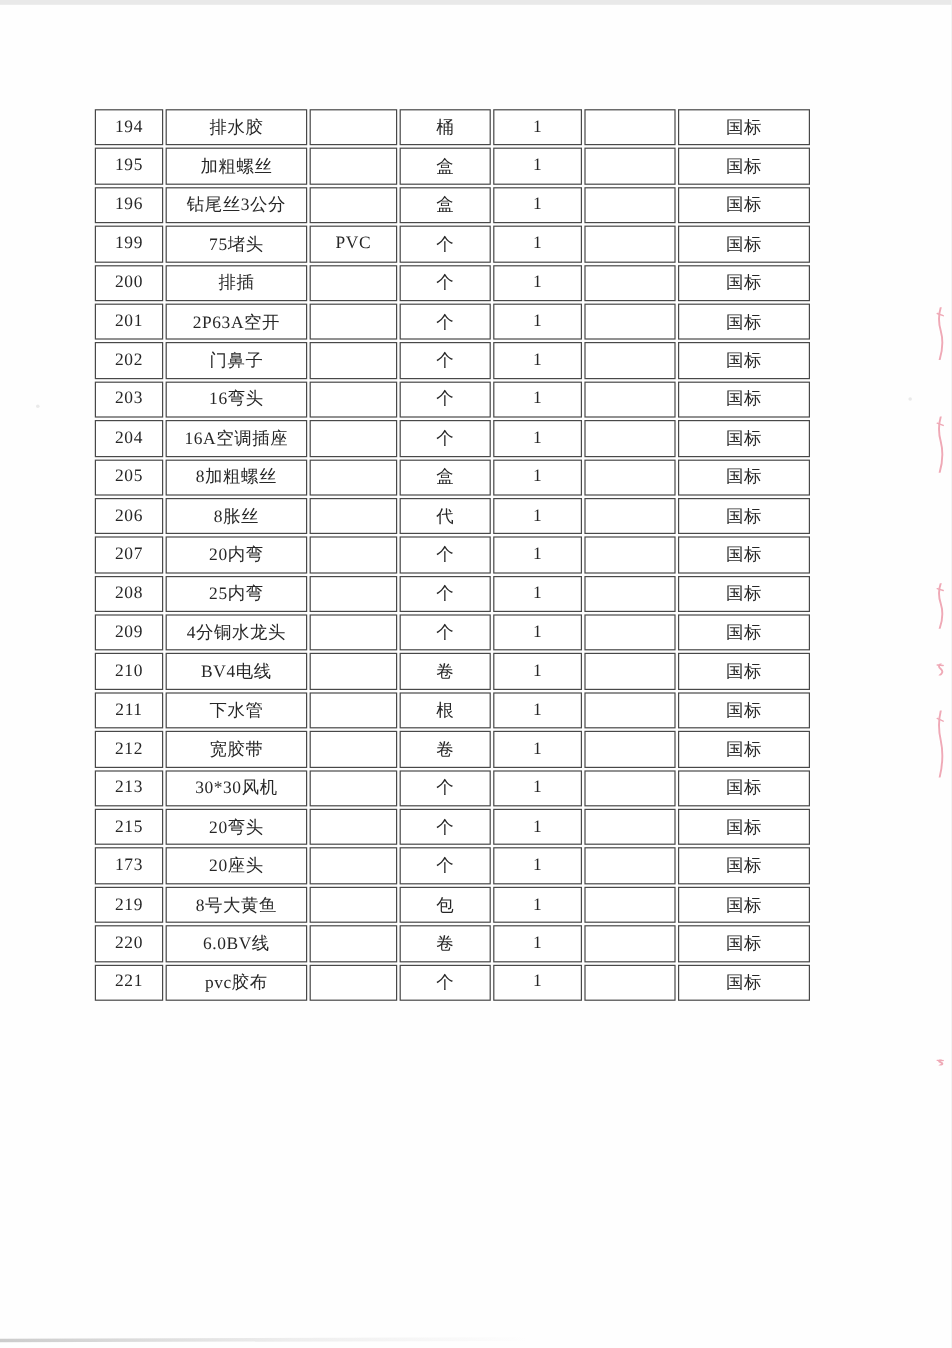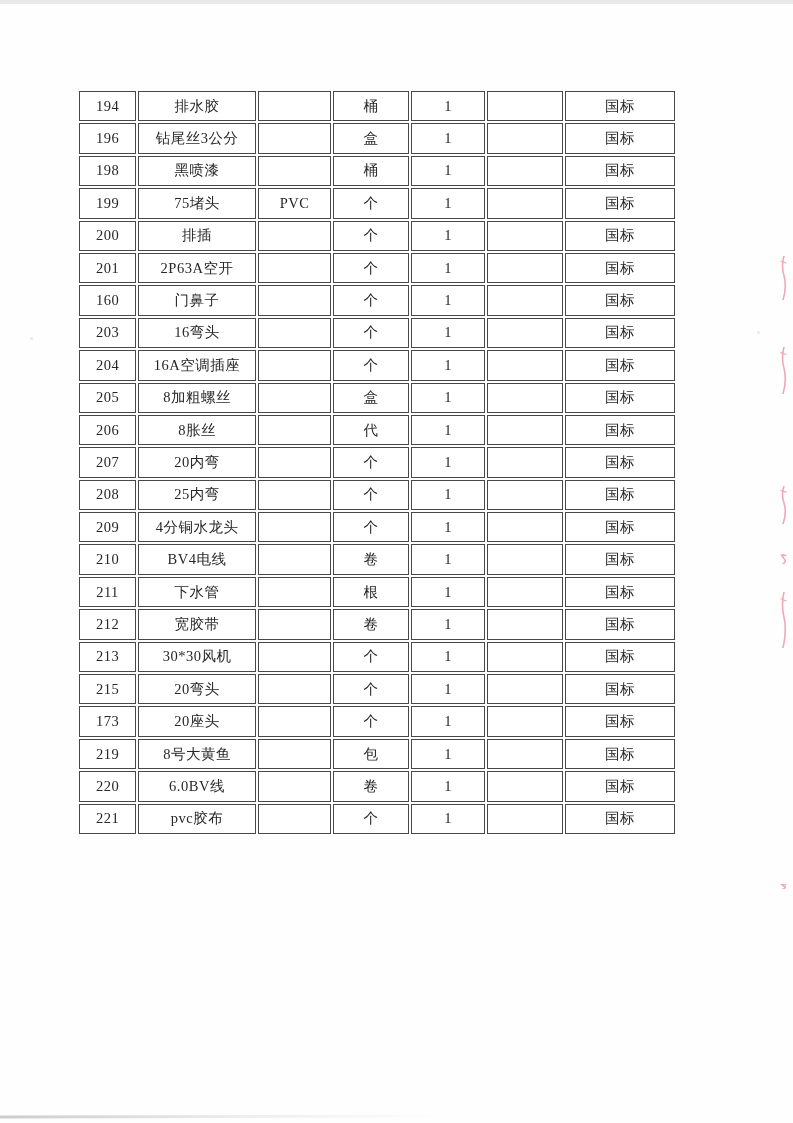--- a/index.html
+++ b/index.html
@@ -93,33 +93,33 @@
         <tr>
           <td>194</td>
           <td>排水胶</td>
           <td></td>
           <td>桶</td>
           <td>1</td>
           <td></td>
           <td>国标</td>
         </tr>
         <tr>
+          <td>195</td>
+          <td>加粗螺丝</td>
+          <td></td>
+          <td>盒</td>
+          <td>1</td>
+          <td></td>
+          <td>国标</td>
+        </tr>
+        <tr>
           <td>196</td>
           <td>钻尾丝3公分</td>
           <td></td>
           <td>盒</td>
-          <td>1</td>
-          <td></td>
-          <td>国标</td>
-        </tr>
-        <tr>
-          <td>198</td>
-          <td>黑喷漆</td>
-          <td></td>
-          <td>桶</td>
           <td>1</td>
           <td></td>
           <td>国标</td>
         </tr>
         <tr>
           <td>199</td>
           <td>75堵头</td>
           <td>PVC</td>
           <td>个</td>
           <td>1</td>
@@ -138,21 +138,21 @@
         <tr>
           <td>201</td>
           <td>2P63A空开</td>
           <td></td>
           <td>个</td>
           <td>1</td>
           <td></td>
           <td>国标</td>
         </tr>
         <tr>
-          <td>160</td>
+          <td>202</td>
           <td>门鼻子</td>
           <td></td>
           <td>个</td>
           <td>1</td>
           <td></td>
           <td>国标</td>
         </tr>
         <tr>
           <td>203</td>
           <td>16弯头</td>

